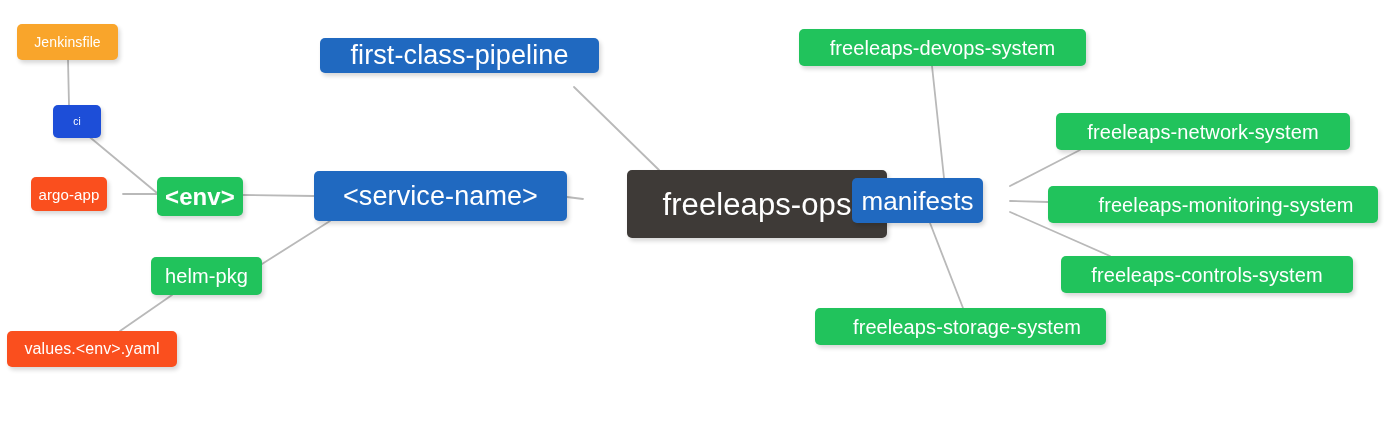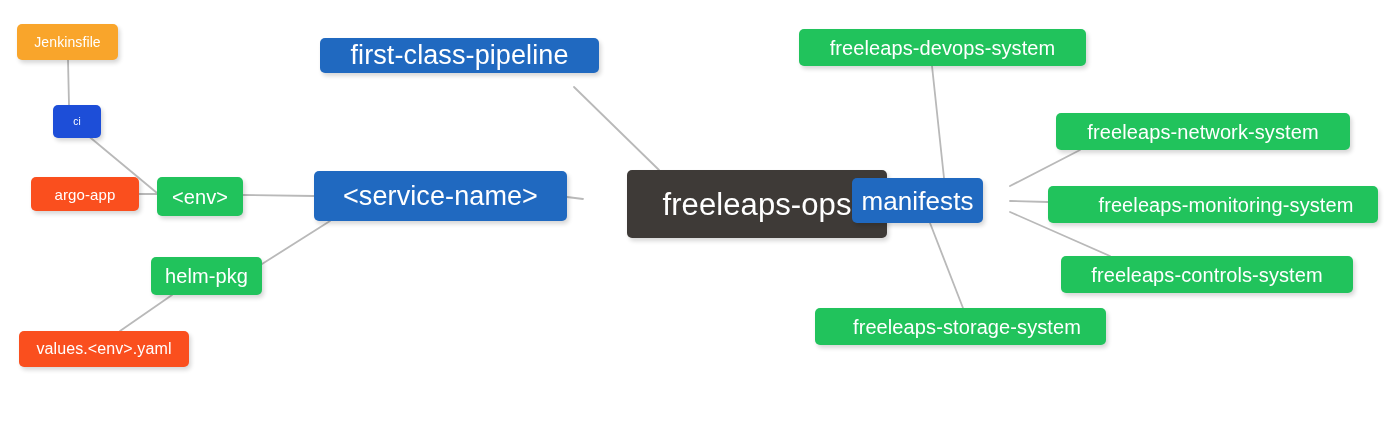--- a/index.html
+++ b/index.html
@@ -62,24 +62,24 @@
       <path d="M 843,202 L 852,201" class="edge" stroke="#b9b9b9"></path>
       <path d="M 944,178 L 932,66" class="edge" stroke="#b9b9b9"></path>
       <path d="M 1010,186 L 1080,150" class="edge" stroke="#b9b9b9"></path>
       <path d="M 1010,201 L 1048,202" class="edge" stroke="#b9b9b9"></path>
       <path d="M 1010,212 L 1110,256" class="edge" stroke="#b9b9b9"></path>
       <path d="M 930,223 L 963,308" class="edge" stroke="#b9b9b9"></path>
     </svg>
   <div id="node-layer">
       <div class="node" style="left: 17px; top: 24px; width: 101px; height: 36px; background: rgb(249, 165, 43); font-size: 14px;">Jenkinsfile</div>
       <div class="node" style="left: 53px; top: 105px; width: 48px; height: 33px; background: #1d4ed8; font-size: 10px;">ci</div>
-      <div class="node" style="left: 31px; top: 177px; width: 108px; height: 34px; background: rgb(250, 79, 30); font-size: 15px;">argo-app</div>
-      <div class="node" style="left: 157px; top: 177px; width: 86px; height: 39px; background: rgb(33, 195, 92); font-size: 20px;">&lt;env&gt;</div>
+      <div class="node" style="left: 31px; top: 177px; width: 76px; height: 34px; background: rgb(250, 79, 30); font-size: 15px;">argo-app</div>
+      <div class="node" style="left: 157px; top: 177px; width: 86px; height: 39px; background: rgb(33, 195, 92); font-size: 24px; font-weight: bold;">&lt;env&gt;</div>
       <div class="node" style="left: 151px; top: 257px; width: 111px; height: 38px; background: rgb(33, 195, 92); font-size: 20px;">helm-pkg</div>
-      <div class="node" style="left: 7px; top: 331px; width: 170px; height: 36px; background: rgb(250, 79, 30); font-size: 16px; margin-left: 12px;">values.&lt;env&gt;.yaml</div>
+      <div class="node" style="left: 7px; top: 331px; width: 170px; height: 36px; background: rgb(250, 79, 30); font-size: 16px;">values.&lt;env&gt;.yaml</div>
       <div class="node" style="left: 320px; top: 38px; width: 279px; height: 35px; background: rgb(32, 105, 192); font-size: 27px;">first-class-pipeline</div>
       <div class="node" style="left: 314px; top: 171px; width: 253px; height: 50px; background: rgb(32, 105, 192); font-size: 27px;">&lt;service-name&gt;</div>
       <div class="node" style="left: 583px; top: 170px; width: 260px; height: 68px; background: rgb(62, 58, 55); font-size: 31px; margin-left: 44px;">freeleaps-ops</div>
       <div class="node" style="left: 852px; top: 178px; width: 131px; height: 45px; background: rgb(32, 105, 192); font-size: 26px;">manifests</div>
       <div class="node" style="left: 799px; top: 29px; width: 287px; height: 37px; background: rgb(33, 195, 92); font-size: 20px;">freeleaps-devops-system</div>
       <div class="node" style="left: 1056px; top: 113px; width: 294px; height: 37px; background: rgb(33, 195, 92); font-size: 20px;">freeleaps-network-system</div>
       <div class="node" style="left: 1048px; top: 186px; width: 330px; height: 37px; background: rgb(33, 195, 92); font-size: 20px; padding-left: 26px;">freeleaps-monitoring-system</div>
       <div class="node" style="left: 1061px; top: 256px; width: 292px; height: 37px; background: rgb(33, 195, 92); font-size: 20px;">freeleaps-controls-system</div>
       <div class="node" style="left: 815px; top: 308px; width: 291px; height: 37px; background: rgb(33, 195, 92); font-size: 20px; padding-left: 13px;">freeleaps-storage-system</div>
     </div>

